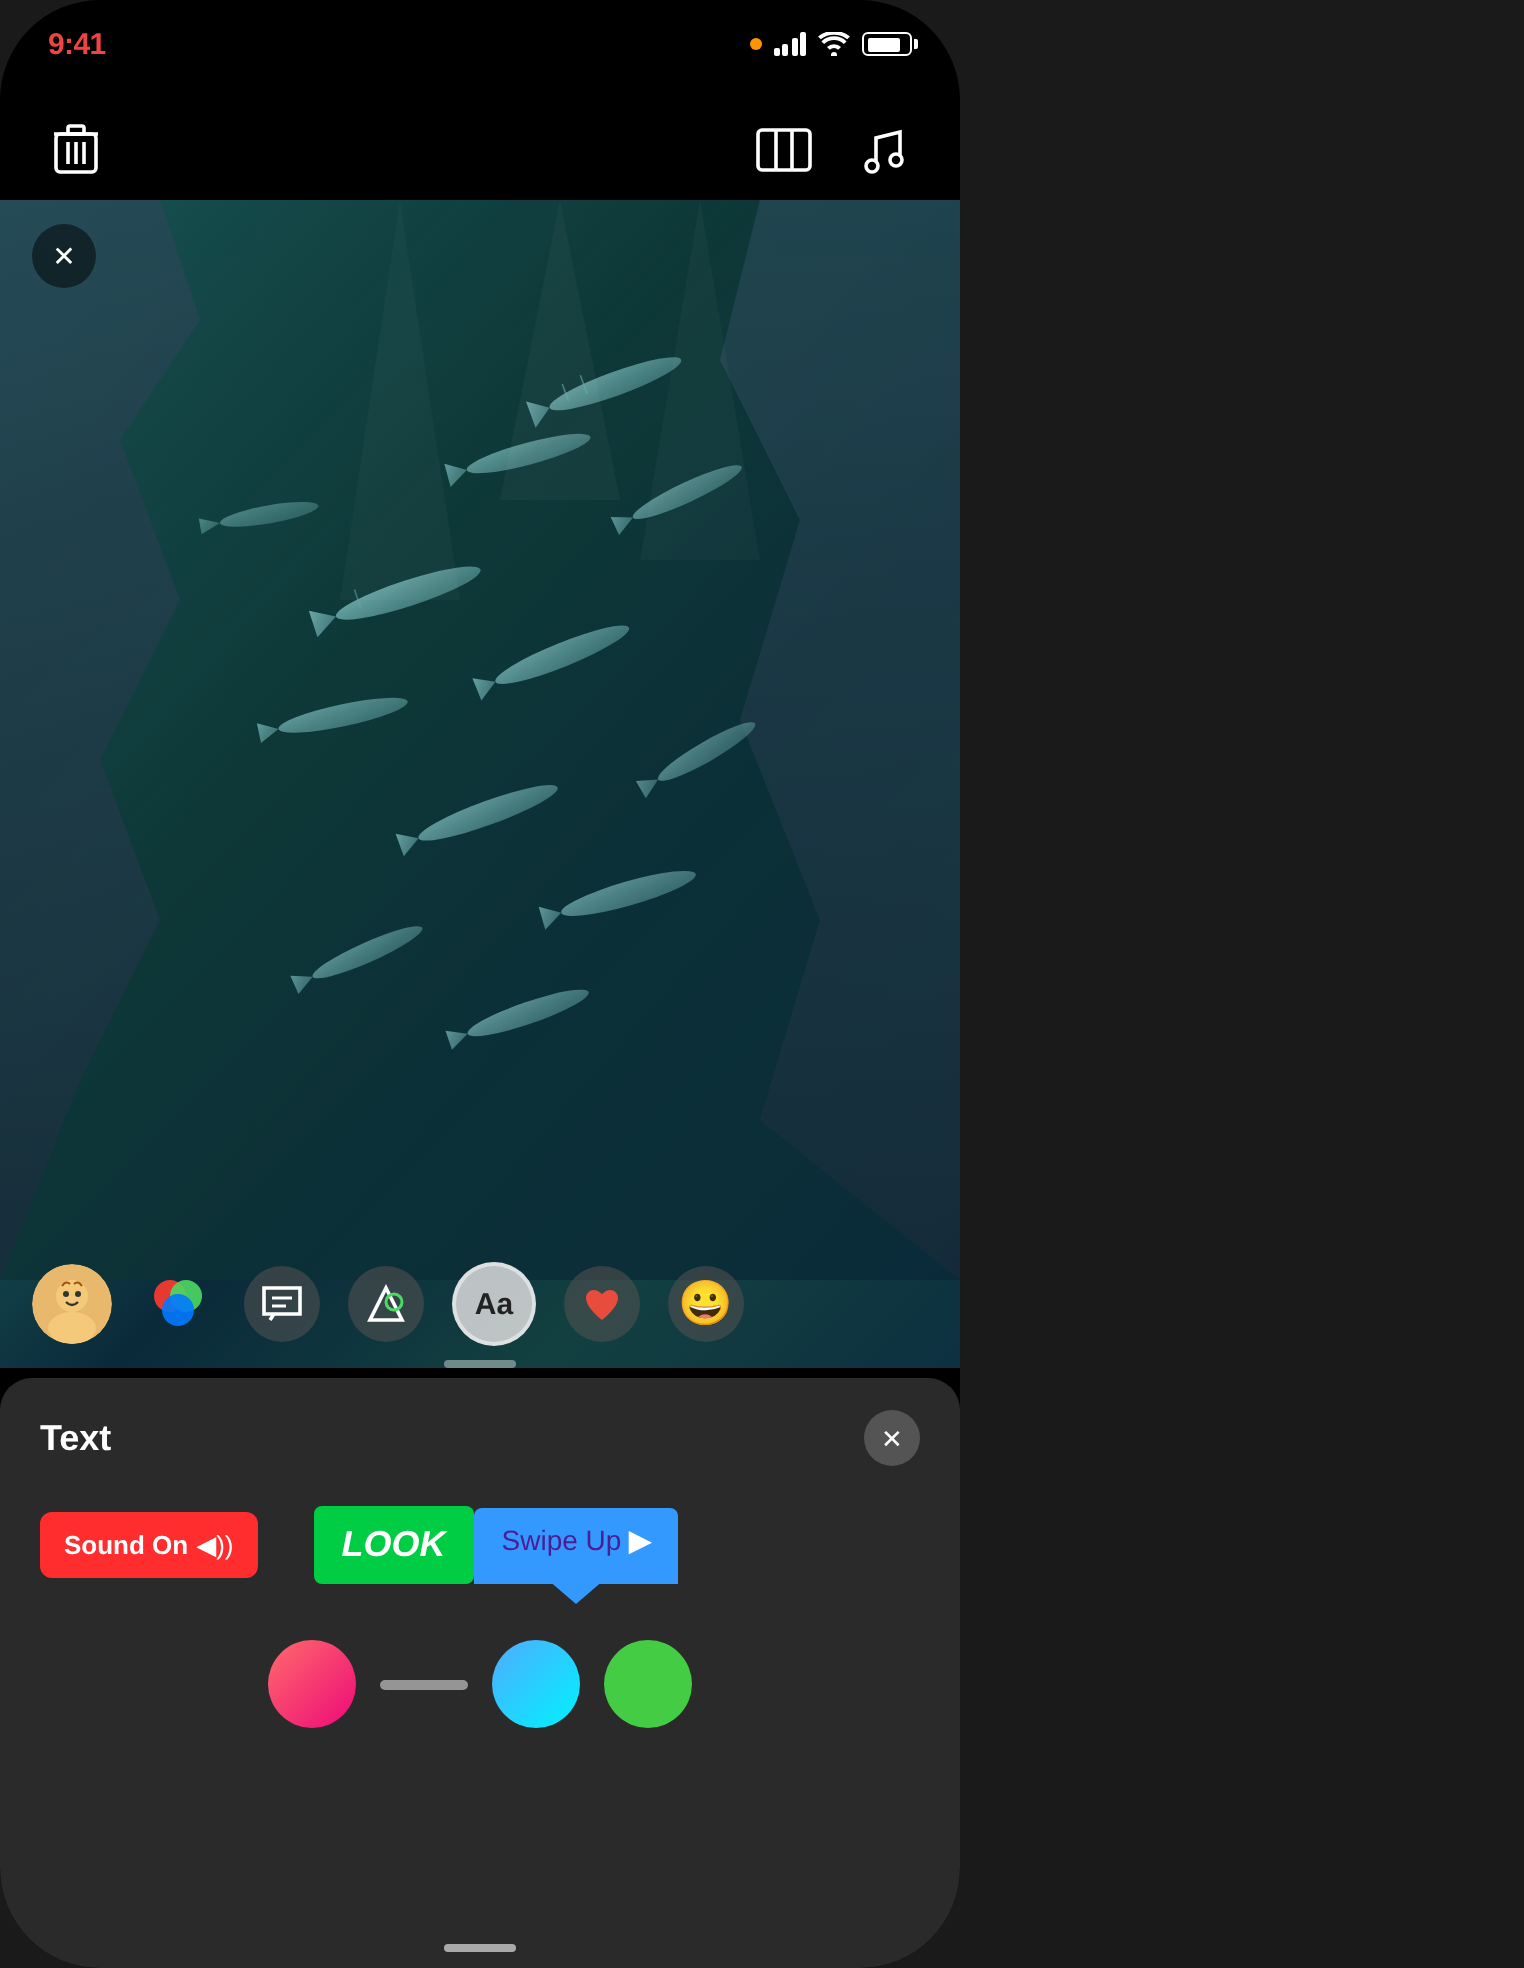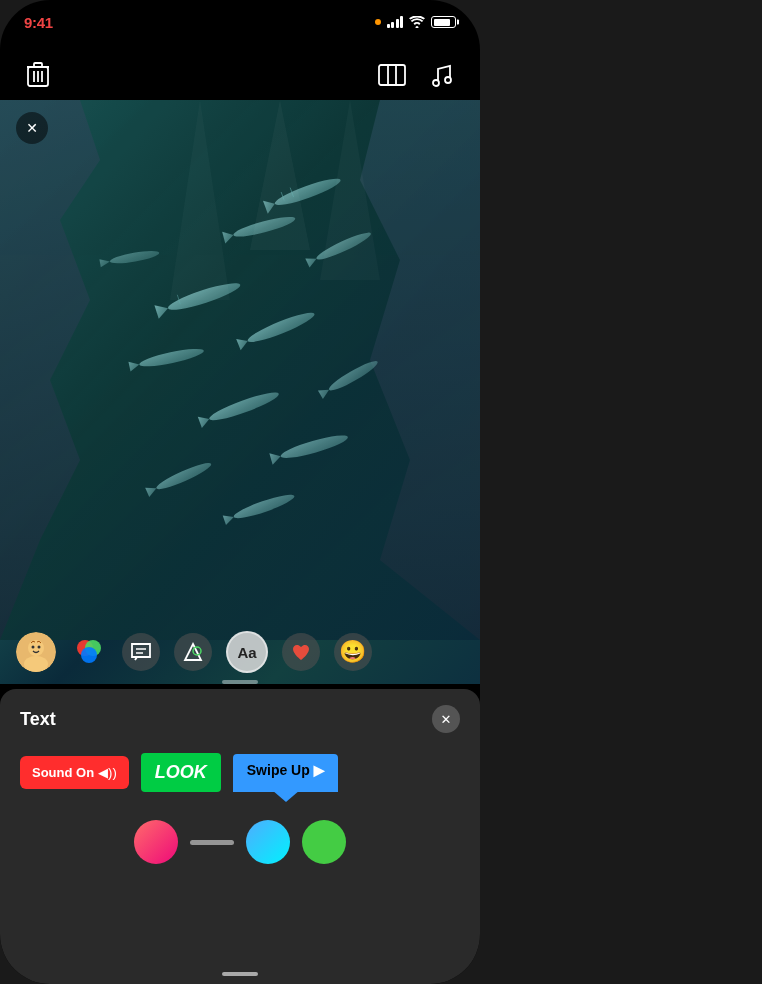--- a/index.html
+++ b/index.html
@@ -260,21 +260,21 @@
       align-items: center;
       justify-content: center;
       color: #fff;
       font-size: 13px;
     }
 
     
     .stickers-row {
       display: flex;
       align-items: center;
-      gap: 12px;
+      gap: 0;
       padding: 8px 20px 16px;
     }
 
     .sticker-sound-on {
       background: #ff2d2d;
       color: #fff;
       border-radius: 6px;
       display: flex;
       align-items: center;
       gap: 4px;
@@ -283,20 +283,21 @@
     }
 
     .sticker-look {
       background: #00cc44;
       color: #fff;
       border-radius: 4px;
       font-size: 18px;
       font-weight: 900;
       font-style: italic;
       padding: 9px 14px;
+      margin-left: 28px;
     }
 
     
     .sticker-swipe-up-wrap {
       position: relative;
       cursor: pointer;
     }
 
     .swipe-up-shape {
       background: #3399ff;
@@ -591,21 +592,21 @@
         <span style="font-weight:800; font-size:13px;">Sound On</span>
         <span style="font-size:13px;">◀))</span>
       </div>
 
       <div class="sticker-look">
         <span>LOOK</span>
       </div>
 
       <div class="sticker-swipe-up-wrap">
         <div class="swipe-up-shape">
-          <span style="font-size:14px; font-weight:700; color:#000000;">Swipe Up </span>
+          <span style="font-size:14px; font-weight:400; color:#4c1d95;">Swipe Up </span>
           <span style="color:#fff; font-size:14px;">▶</span>
         </div>
       </div>
     </div>
 
     <div class="color-swatches-row">
       <div class="swatch swatch-gradient-pink"></div>
       <div style="width:44px; height:5px; background:rgba(255,255,255,0.5); border-radius:3px; align-self:center;"></div>
       <div style="width:44px; height:44px; border-radius:50%; background: linear-gradient(135deg, #4facfe, #00f2fe);" class="swatch swatch-gradient-blue"></div>
       <div class="swatch swatch-green"></div>

